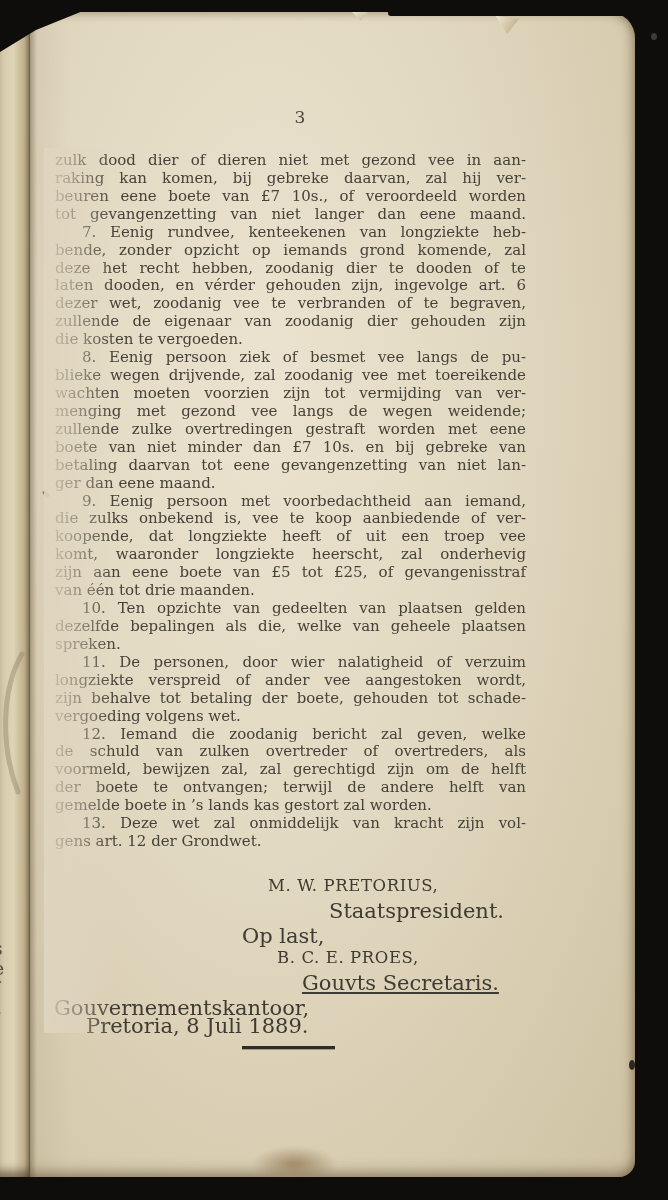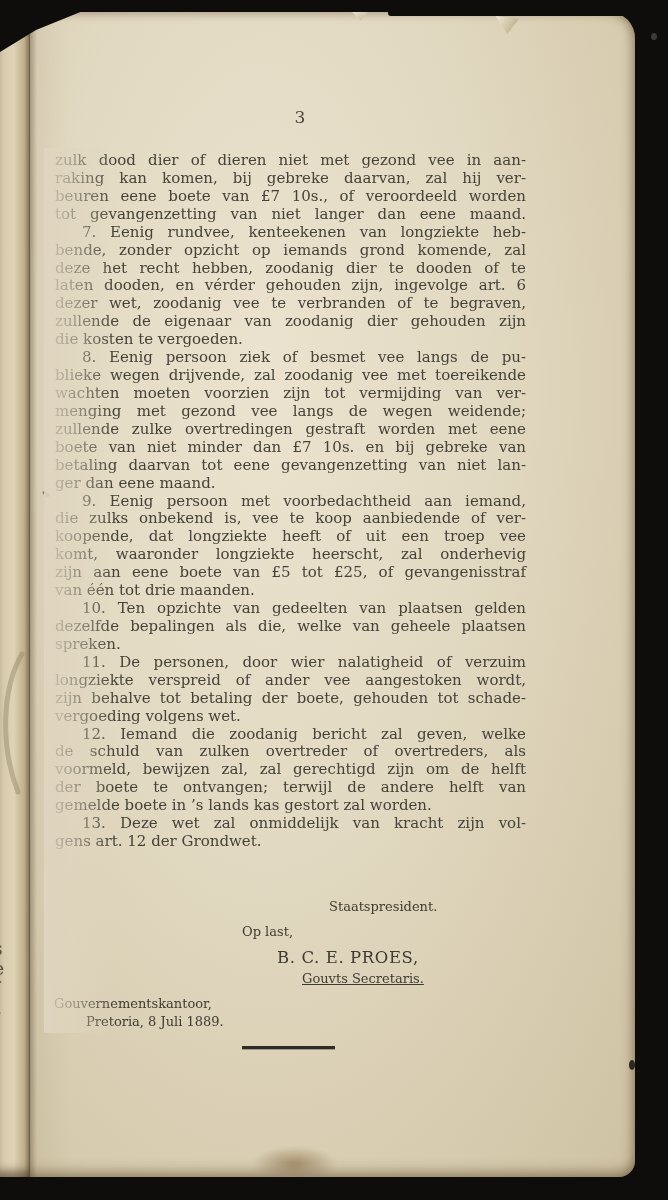--- a/index.html
+++ b/index.html
@@ -64,21 +64,21 @@
   .tline{white-space:nowrap;}
   .tline.just{white-space:normal;text-align:justify;text-align-last:justify;}
   .tline.indent{text-indent:27px;}
 
   
   .fadeveil{position:absolute;left:44px;top:148px;width:70px;height:885px;z-index:4;
     background:linear-gradient(to right, rgba(224,214,192,.92) 0%, rgba(224,214,192,.55) 45%, rgba(224,214,192,0) 100%);}
 
   .sig{position:absolute;z-index:3;color:#3e3b32;white-space:nowrap;}
   .sig.name{font-size:16.5px;letter-spacing:.6px;}
-  .sig.small{font-size:13px;}
+  .sig.small{font-size:21px;}
   .footrule{position:absolute;left:242px;top:1046px;width:93px;height:3px;background:#2f2c25;z-index:3;
     box-shadow:0 1px 0 rgba(47,44,37,.35);}
 </style>
 </head>
 <body>
 
 <div class="scene">
 
   <div class="paper"></div>
   <div class="gutter"></div>
@@ -134,20 +134,21 @@
       <div class="tline just">de schuld van zulken overtreder of overtreders, als</div>
       <div class="tline just">voormeld, bewijzen zal, zal gerechtigd zijn om de helft</div>
       <div class="tline just">der boete te ontvangen; terwijl de andere helft van</div>
       <div class="tline">gemelde boete in ’s lands kas gestort zal worden.</div>
       <div class="tline just indent">13. Deze wet zal onmiddelijk van kracht zijn vol-</div>
       <div class="tline">gens art. 12 der Grondwet.</div>
     </div>
 
   <div class="fadeveil"></div>
 
+  <div class="sig name" style="left:268px;top:876px;">M. W. PRETORIUS,</div>
   <div class="sig small" style="left:329px;top:899px;">Staatspresident.</div>
   <div class="sig small" style="left:242px;top:924px;">Op last,</div>
   <div class="sig name" style="left:268px;top:948px;margin-left:9px;">B. C. E. PROES,</div>
   <div class="sig small" style="left:302px;top:971px;text-decoration:underline;">Gouvts Secretaris.</div>
   <div class="sig small" style="left:54px;top:996px;">Gouvernementskantoor,</div>
   <div class="sig small" style="left:86px;top:1014px;">Pretoria, 8 Juli 1889.</div>
 
   <div class="footrule"></div>
 
   <div class="smudge"></div>

